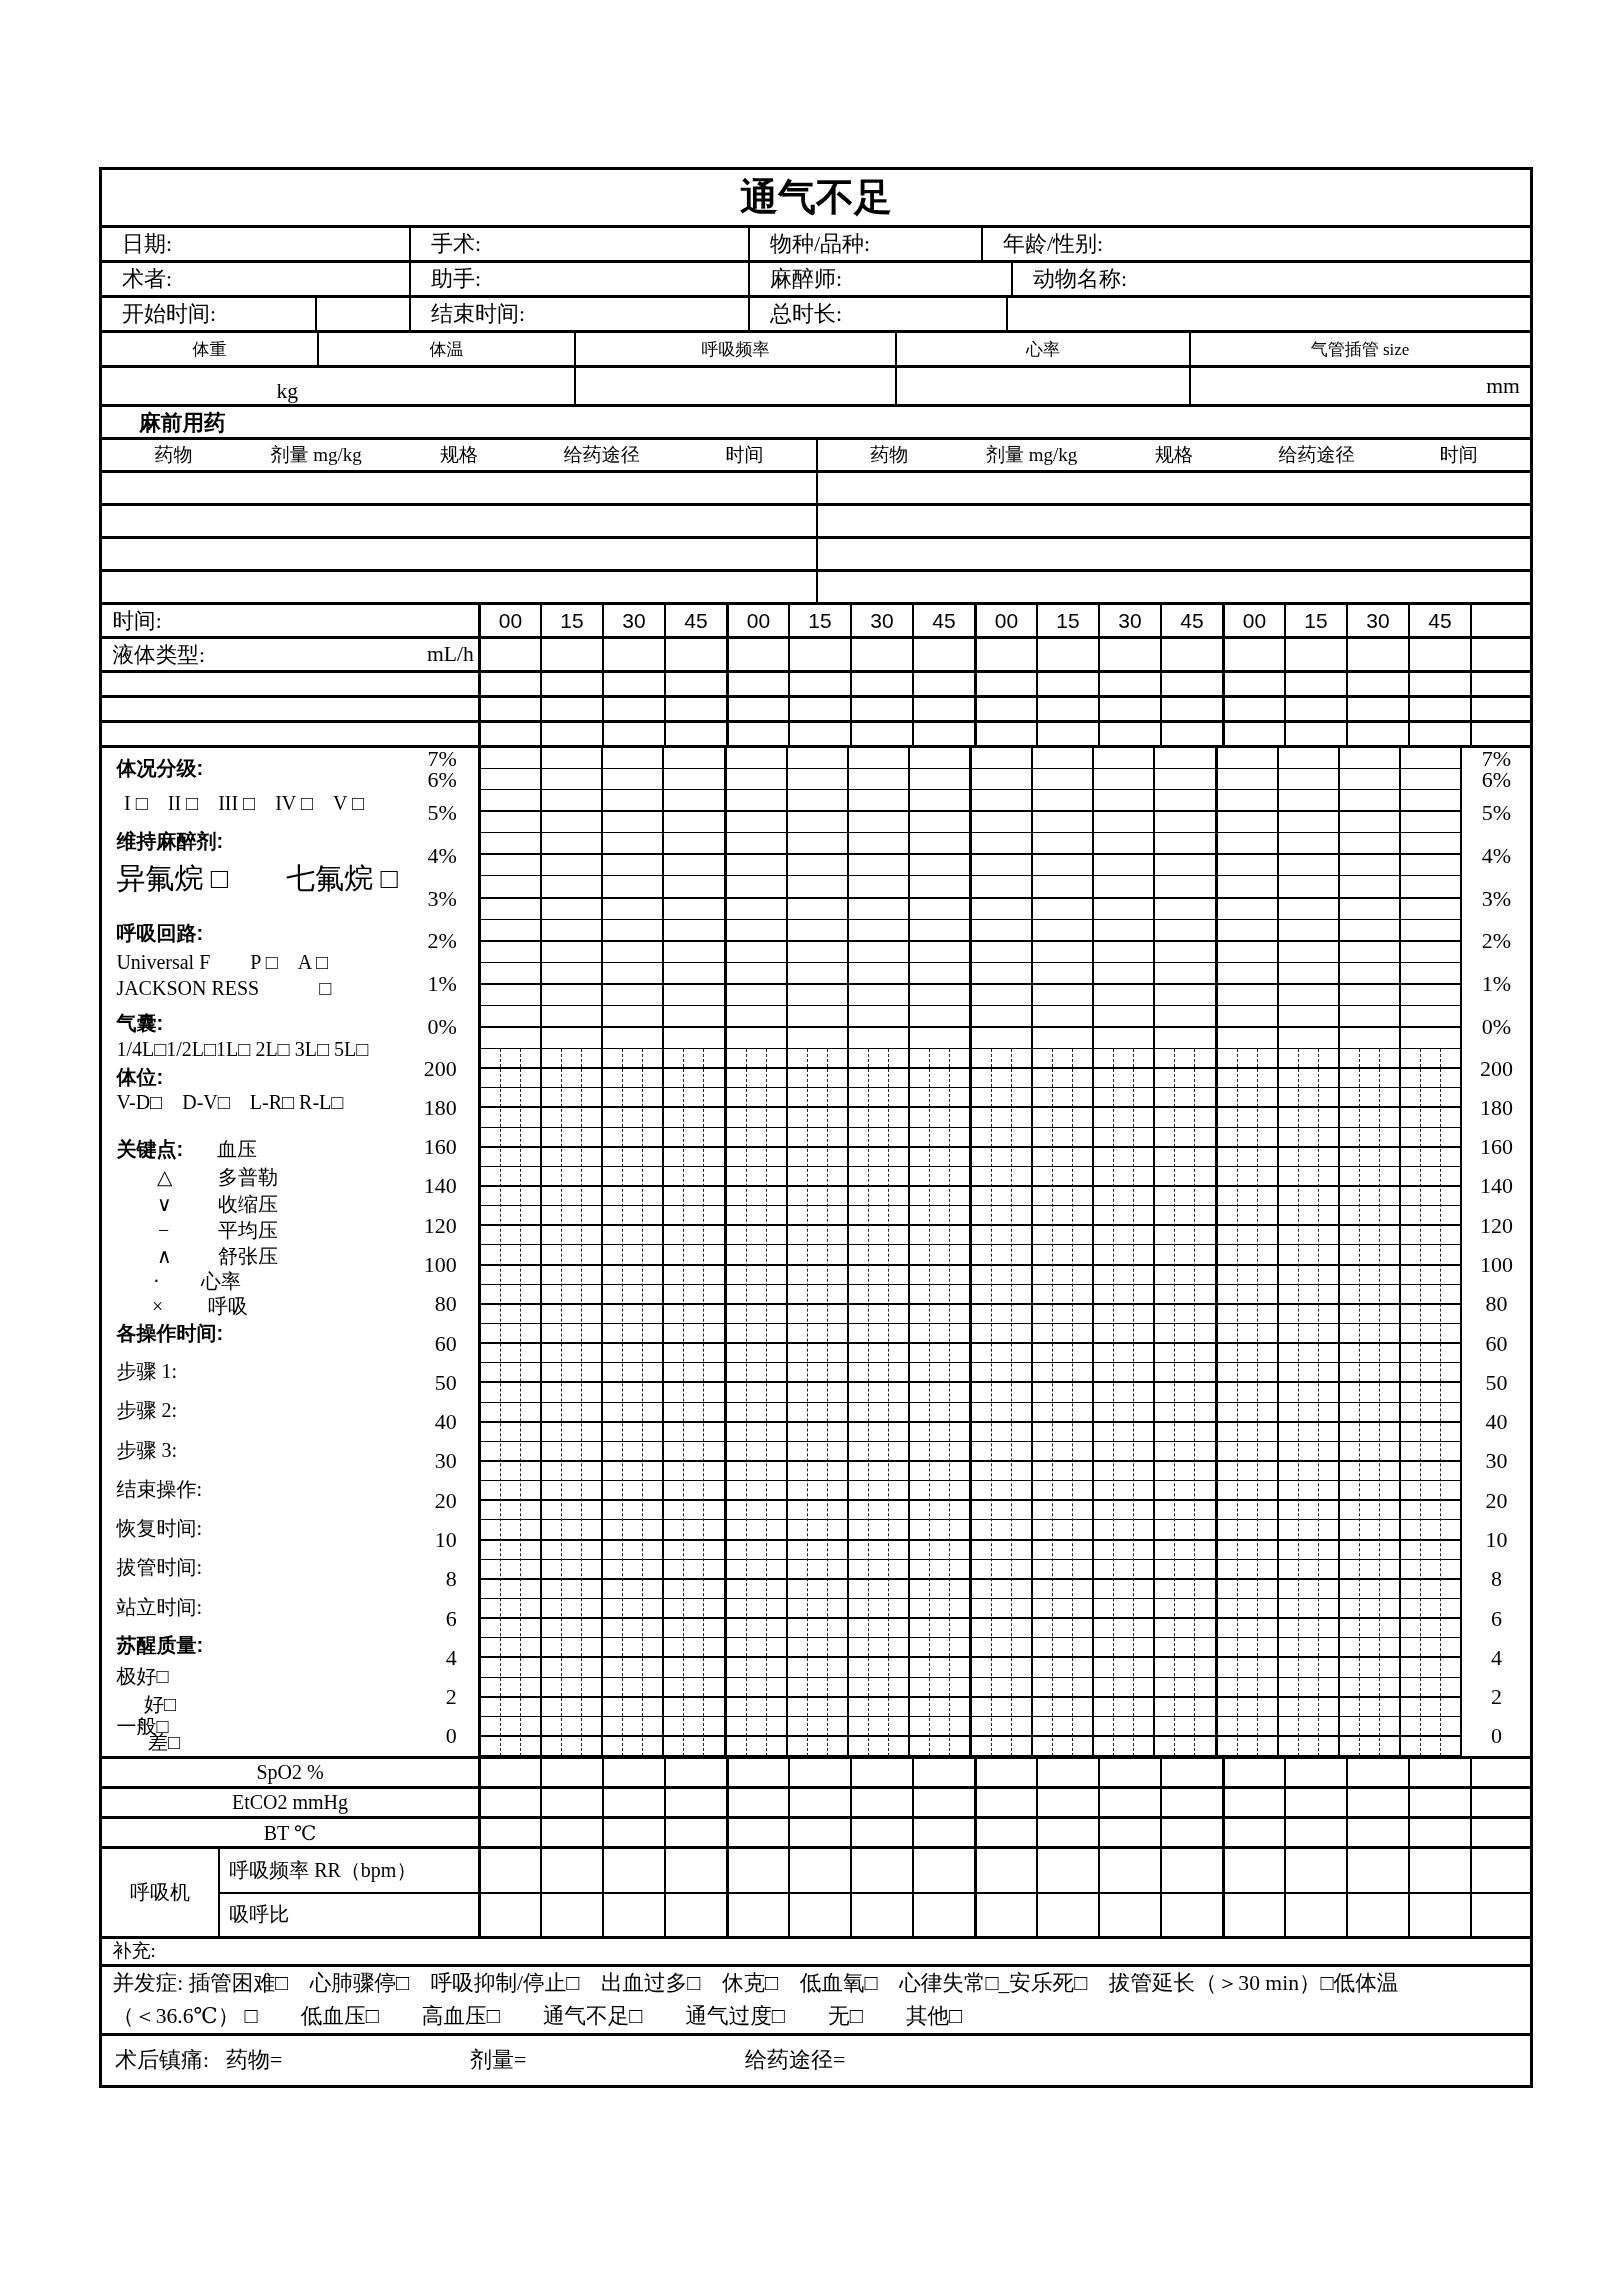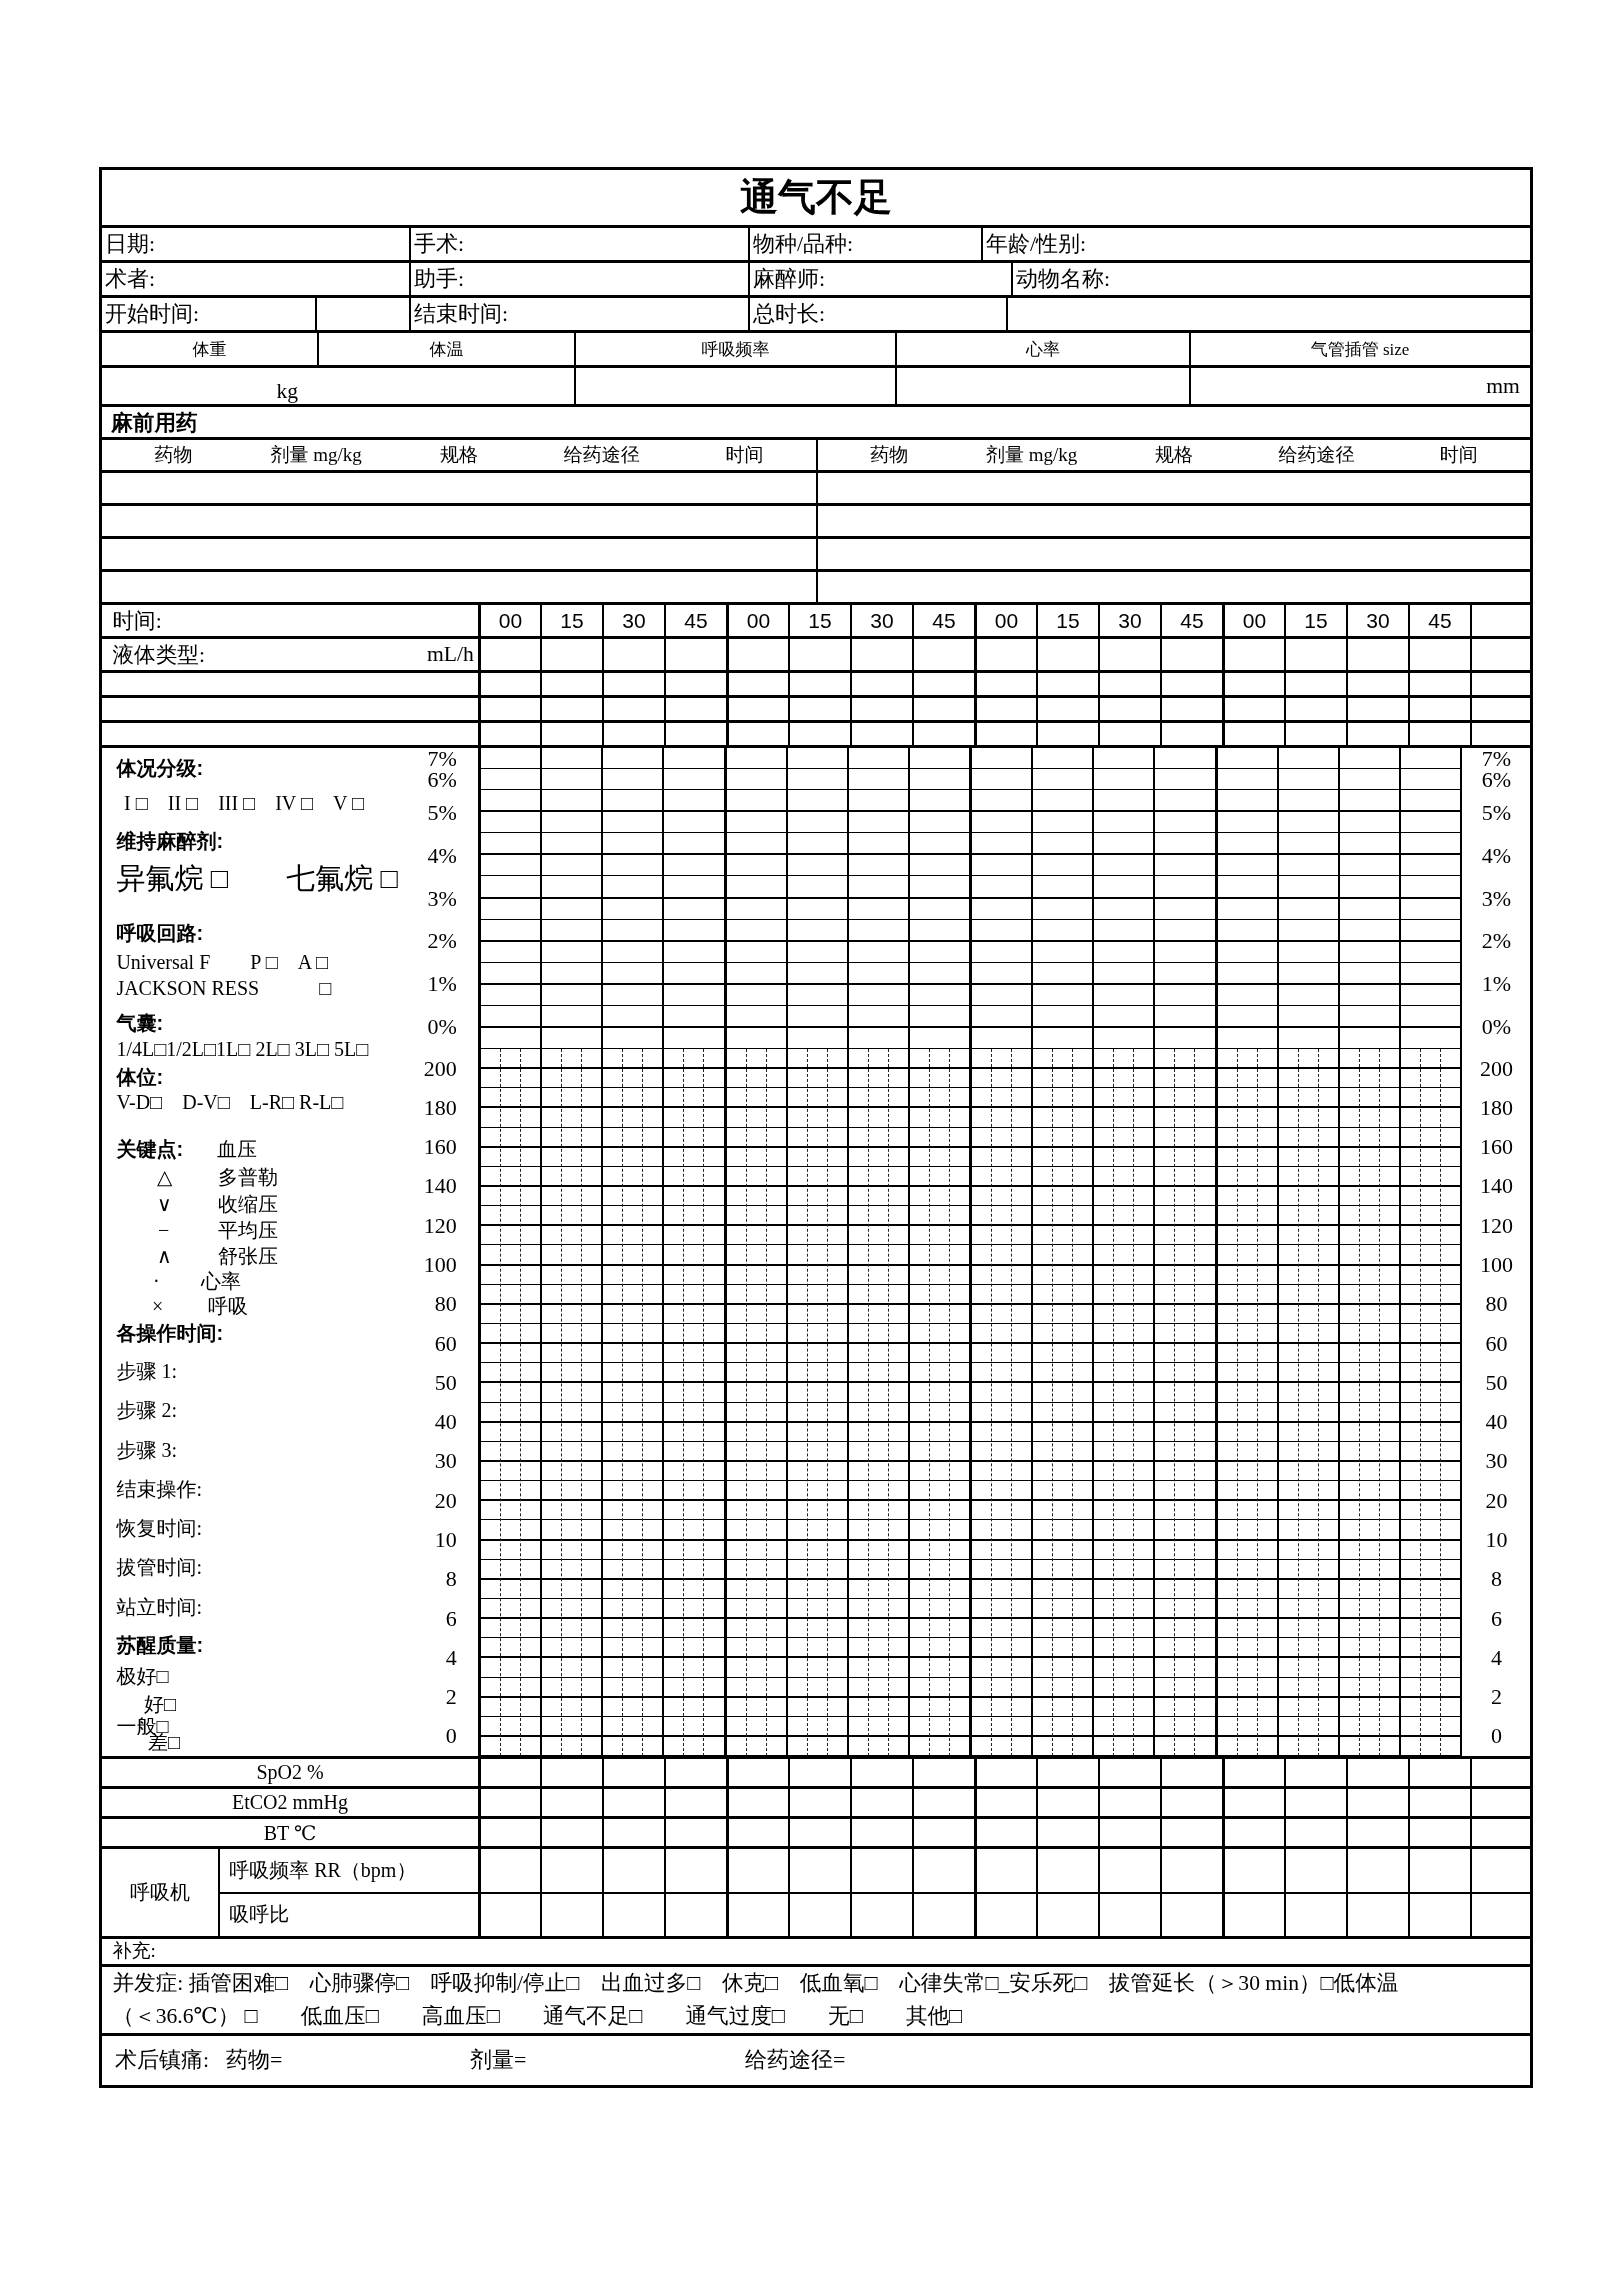--- a/index.html
+++ b/index.html
@@ -8,29 +8,29 @@
   .form { position:absolute; left:99px; top:167px; width:1434px; border:3.3px solid #000; background:#fff; }
   .row { display:flex; border-top:3.3px solid #000; position:relative; }
   .row.nt { border-top:none; }
   .cell { border-left:2.6px solid #000; }
   .cell:first-child, .cell.nb { border-left:none; }
 
   
   .r-title { height:55px; align-items:center; justify-content:center; }
   .title { font-family:"Liberation Sans","DejaVu Sans",sans-serif; font-weight:700; font-size:38px; }
   .r-info { height:35px; font-size:22px; }
-  .r-info .cell { display:flex; align-items:center; padding-left:3px; }
+  .r-info .cell { display:flex; align-items:center; padding-left:20px; }
   .r-vh { height:35px; font-size:17px; }
   .r-vh .cell { display:flex; align-items:center; justify-content:center; }
   .r-kg { height:39px; font-size:21.6px; }
   .r-kg .cell { display:flex; align-items:center; }
   .kgspan { display:inline-block; width:196px; text-align:right;margin-top:10px; }
   .mmcell { justify-content:flex-end; padding-right:9.2px; }
   .r-med { height:33px; font-family:"Liberation Sans","DejaVu Sans",sans-serif; font-weight:700; font-size:21.6px; }
-  .r-med .cell { display:flex; align-items:center; padding-left:9.2px; }
+  .r-med .cell { display:flex; align-items:center; padding-left:9.2px;margin-left:28px; }
   .half { width:714px; }
   .r-dh { height:33px; font-size:19px; }
   .dh { width:714px; display:flex; align-items:center; }
   .dh span { flex:1; text-align:center; white-space:nowrap; }
   .r-drug { height:33px; }
 
   
   .c-label { width:376px; display:flex; align-items:center; padding-left:10.5px; font-size:21.6px; position:relative; }
   .cells { flex:1; display:flex; }
   .c-tick { width:62px; border-left:2px solid #000; display:flex; align-items:center; justify-content:center;

